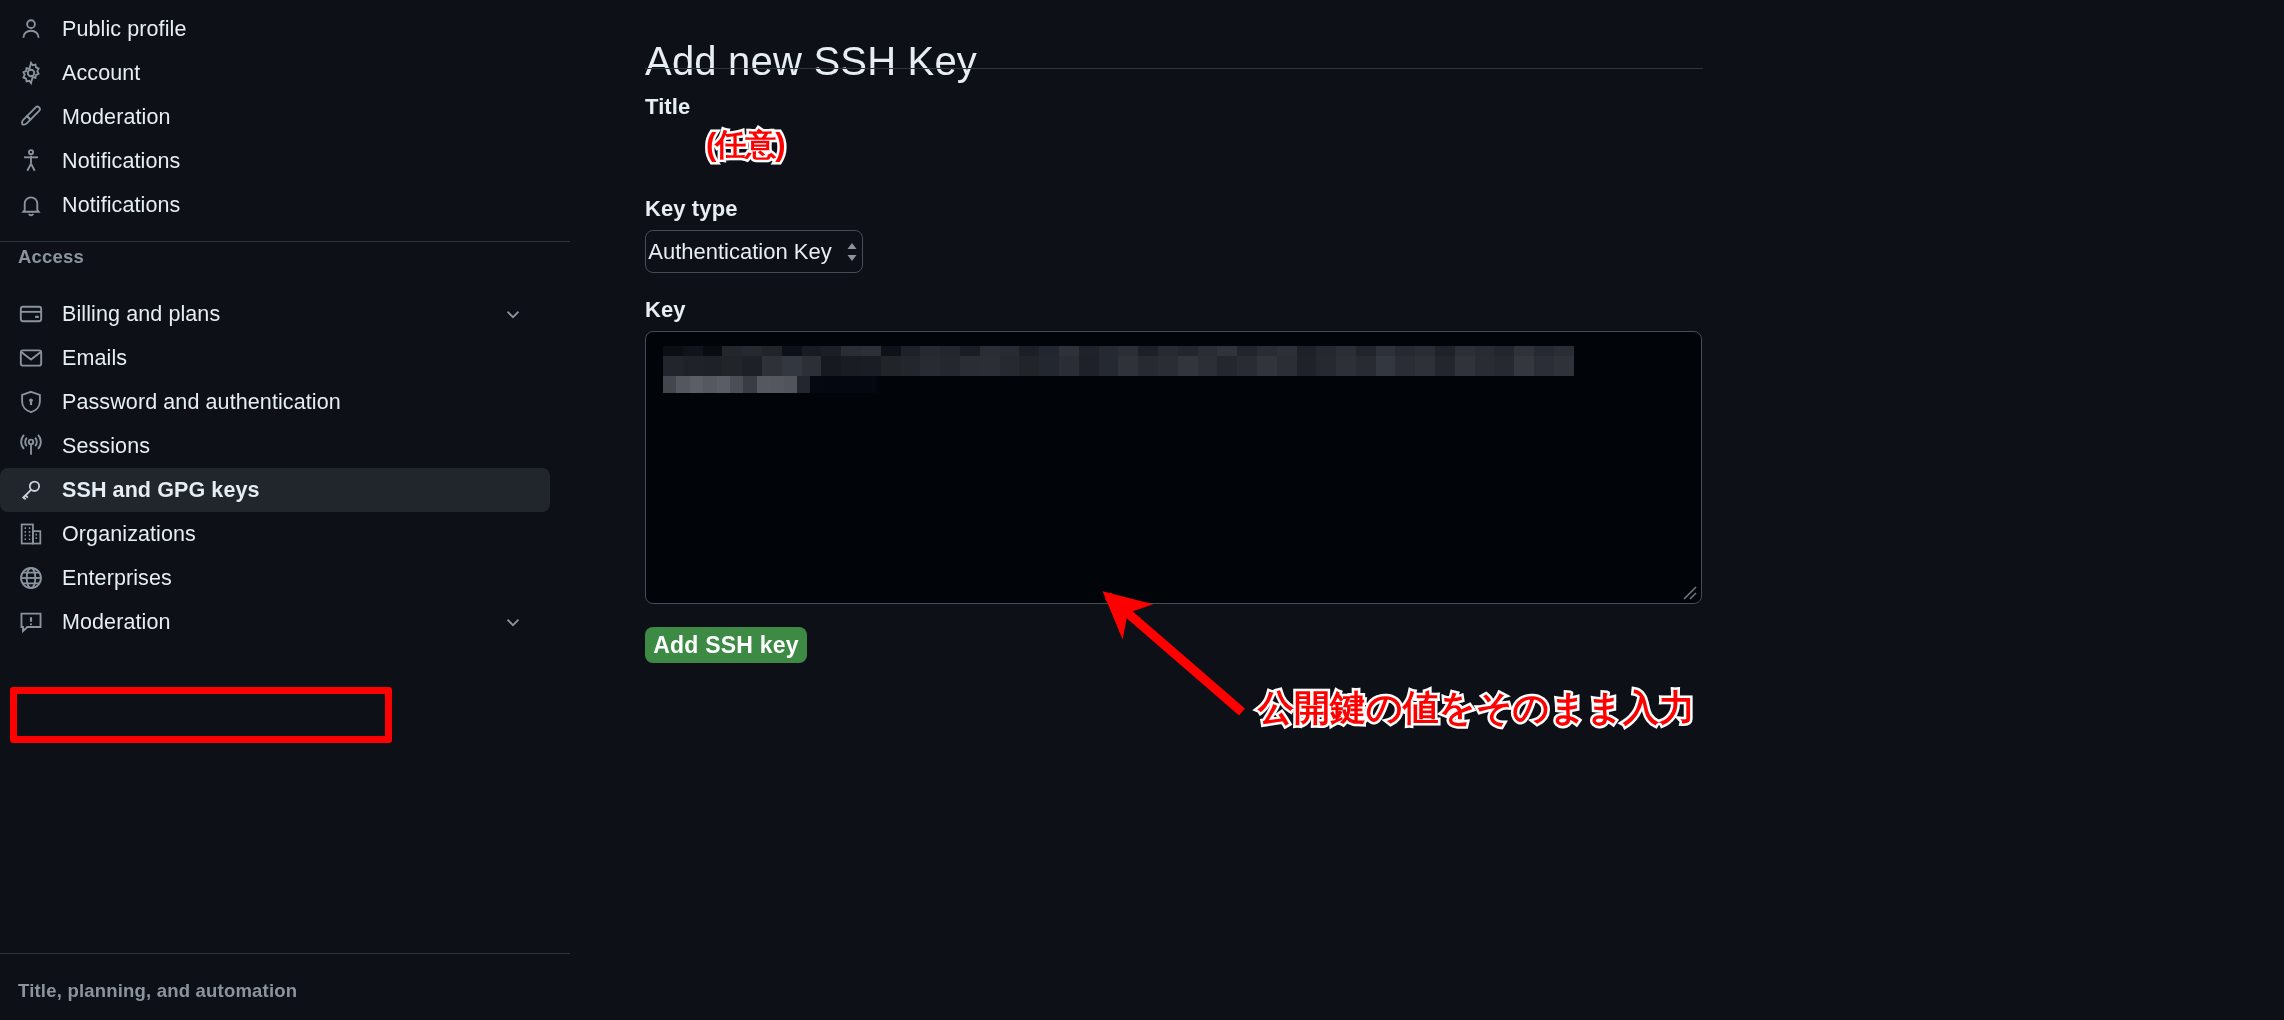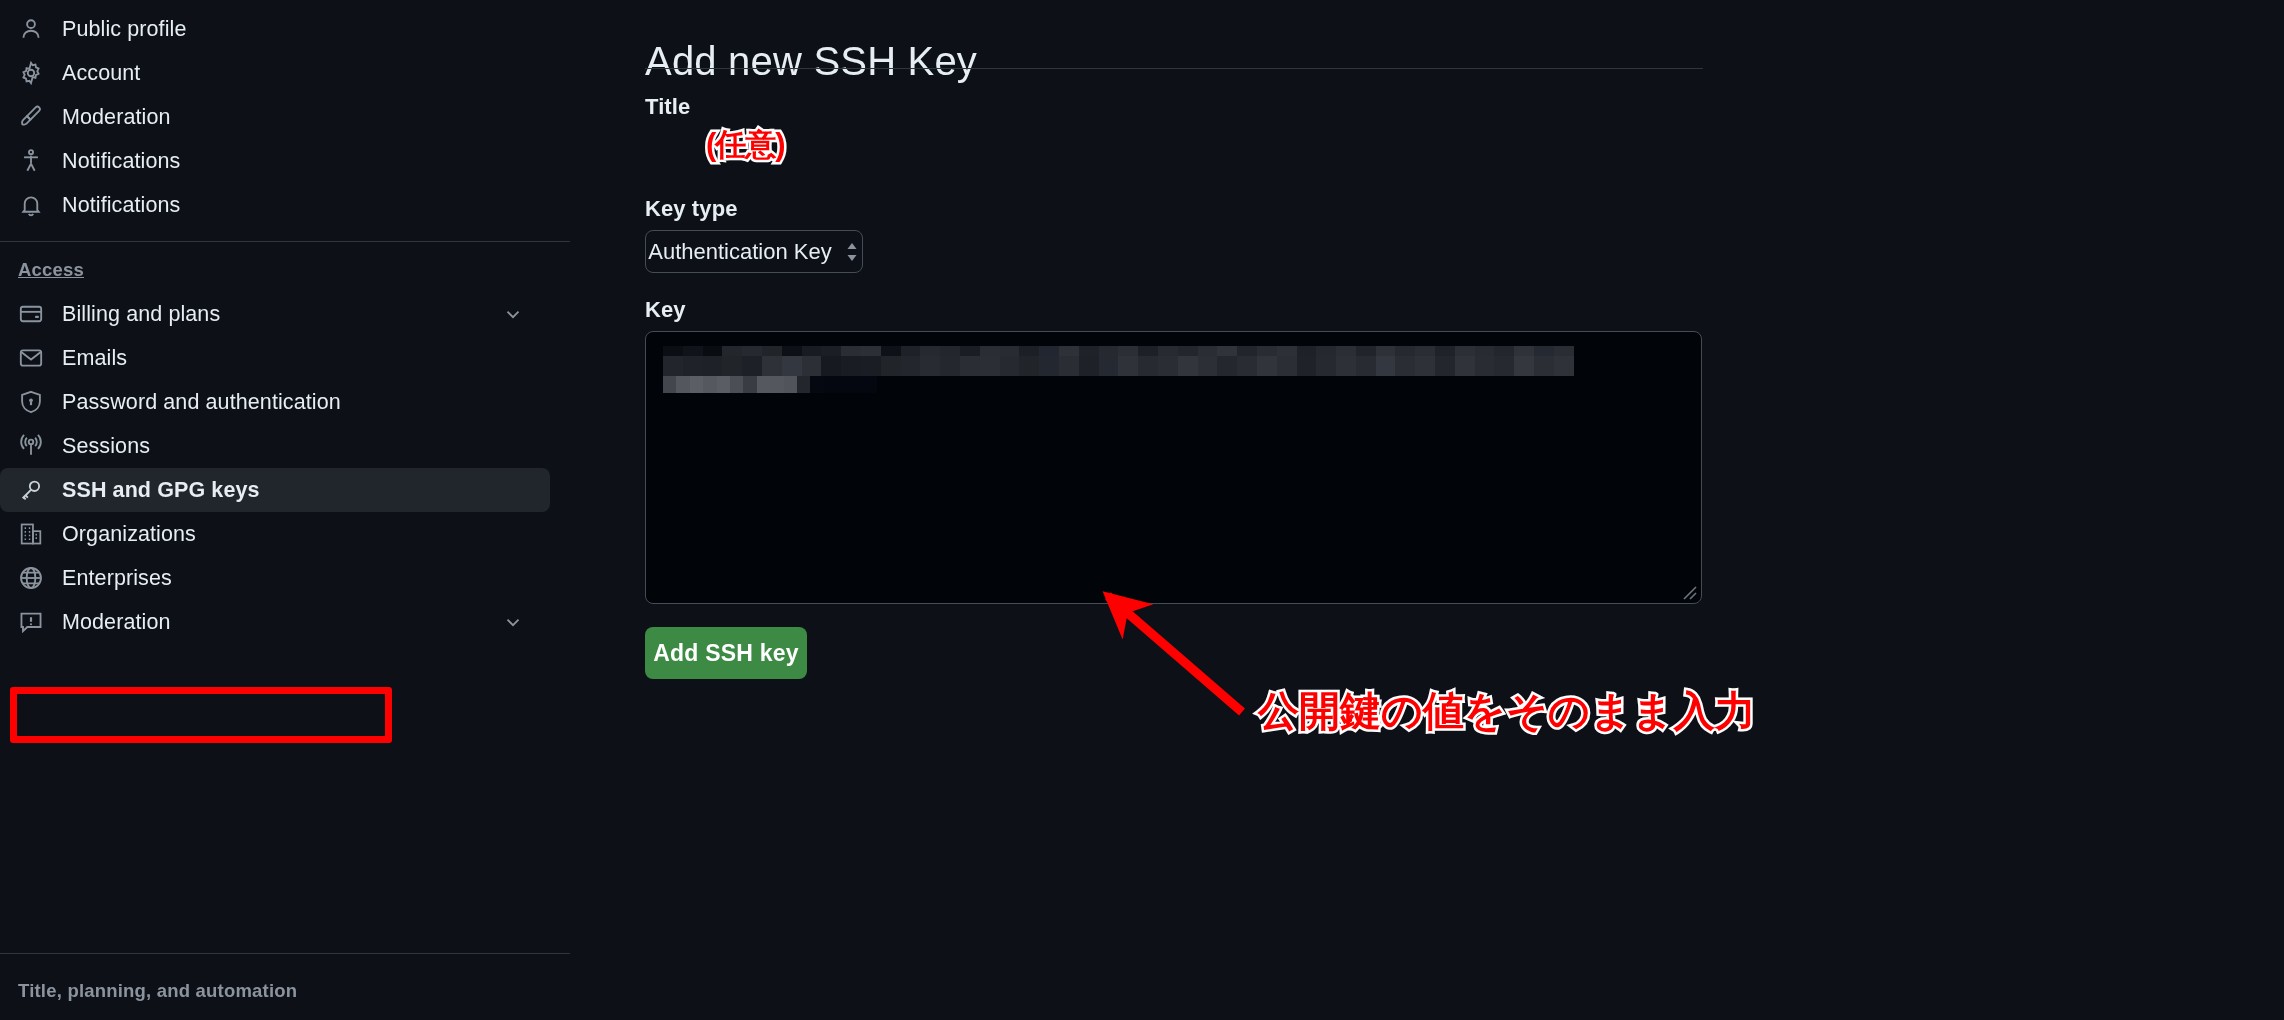--- a/index.html
+++ b/index.html
@@ -168,21 +168,21 @@
   
   .anno-text {
     position: absolute;
     color: #ff0000;
     font-weight: 700;
     white-space: nowrap;
     -webkit-text-stroke: 5px #ffffff;
     paint-order: stroke fill;
   }
   #anno-optional { font-size: 31px; left: 706px; top: 124px; letter-spacing: -1px; }
-  #anno-paste { font-size: 41px; left: 1258px; top: 684px; letter-spacing: 0px; }
+  #anno-paste { font-size: 36px; left: 1258px; top: 684px; letter-spacing: 0px; }
 
   #anno-box-ssh {
     position: absolute;
     left: 10px; top: 687px;
     width: 382px; height: 56px;
     border: 7px solid #ff0000;
     border-radius: 3px;
     box-sizing: border-box;
     pointer-events: none;
   }
@@ -244,21 +244,21 @@
           <span class="ico">
             <svg viewBox="0 0 24 24" fill="none" stroke="currentColor" stroke-width="1.7">
               <path d="M6.2 16.6V10.7a5.8 5.8 0 0 1 11.6 0v5.9l1.3 1.6H4.9z"></path>
               <path d="M10 20.2c.4.8 1.1 1.3 2 1.3s1.6-.5 2-1.3"></path>
             </svg>
           </span>
           <span class="label">Notifications</span>
         </div>
       </div>
     <div id="sidebar-divider-1" class="nav-divider" style="position:absolute;top:241px;"></div>
-    <div class="nav-section-title" style="position:absolute;top:259px;text-decoration:underline;">Access</div>
+    <div class="nav-section-title" style="position:absolute;top:246px;">Access</div>
     <div id="sidebar-access" style="position: absolute; top: 292px; left: 0px; width: 570px;">
         <div class="nav-item">
           <span class="ico">
             <svg viewBox="0 0 24 24" fill="none" stroke="currentColor" stroke-width="1.7">
               <rect x="2.6" y="5.3" width="18.8" height="13.4" rx="2"></rect>
               <path d="M2.6 10h18.8"></path>
               <rect x="15.8" y="13.6" width="3.4" height="2.2" rx=".6" fill="currentColor" stroke="none"></rect>
             </svg>
           </span>
           <span class="label">Billing and plans</span>
@@ -489,21 +489,21 @@
           <i style="width: 13.4px; height: 17px; background: rgb(4, 7, 16);"></i>
         </div>
       <span class="resize-grip">
         <svg viewBox="0 0 18 18" fill="none" stroke="currentColor" stroke-width="1.6">
           <path d="M17 5 L5 17"></path>
             <path d="M17 11 L11 17"></path>
         </svg>
       </span>
     </div>
 
-    <button id="submit-btn" style="left:0; top:627px; width:162px; height:52px;">Add SSH key</button>
+    <button id="submit-btn" style="left:0; top:627px; width:162px; height:36px;">Add SSH key</button>
 
   </main>
 
   <div id="anno-box-ssh"></div>
 
   <div class="anno-text" id="anno-optional">(任意)</div>
 
   <div class="anno-text" id="anno-paste">公開鍵の値をそのまま入力</div>
 
   <svg id="anno-arrow" viewBox="0 0 180 140">

